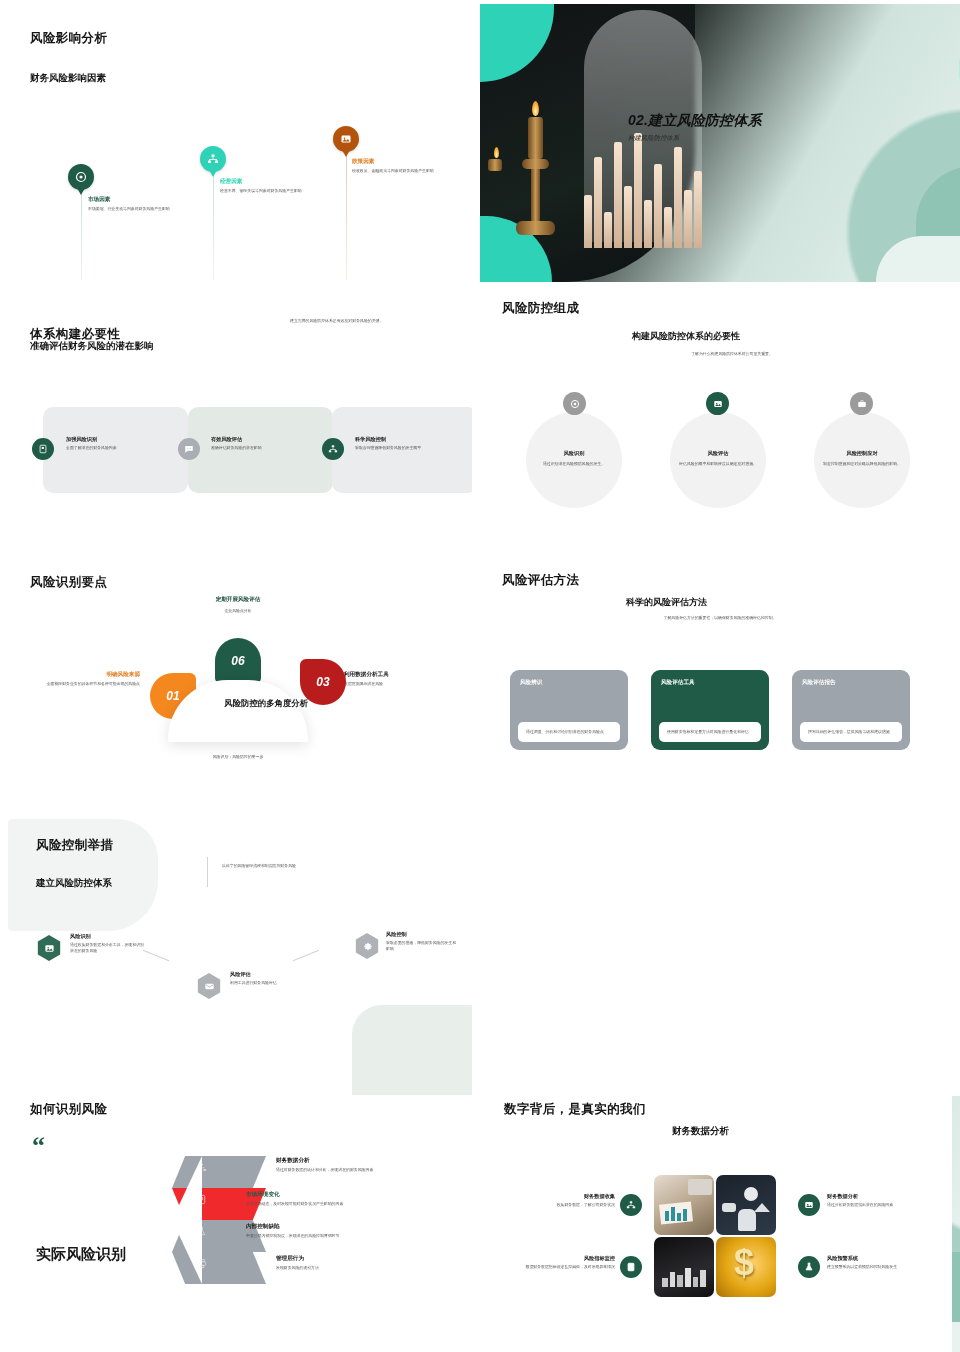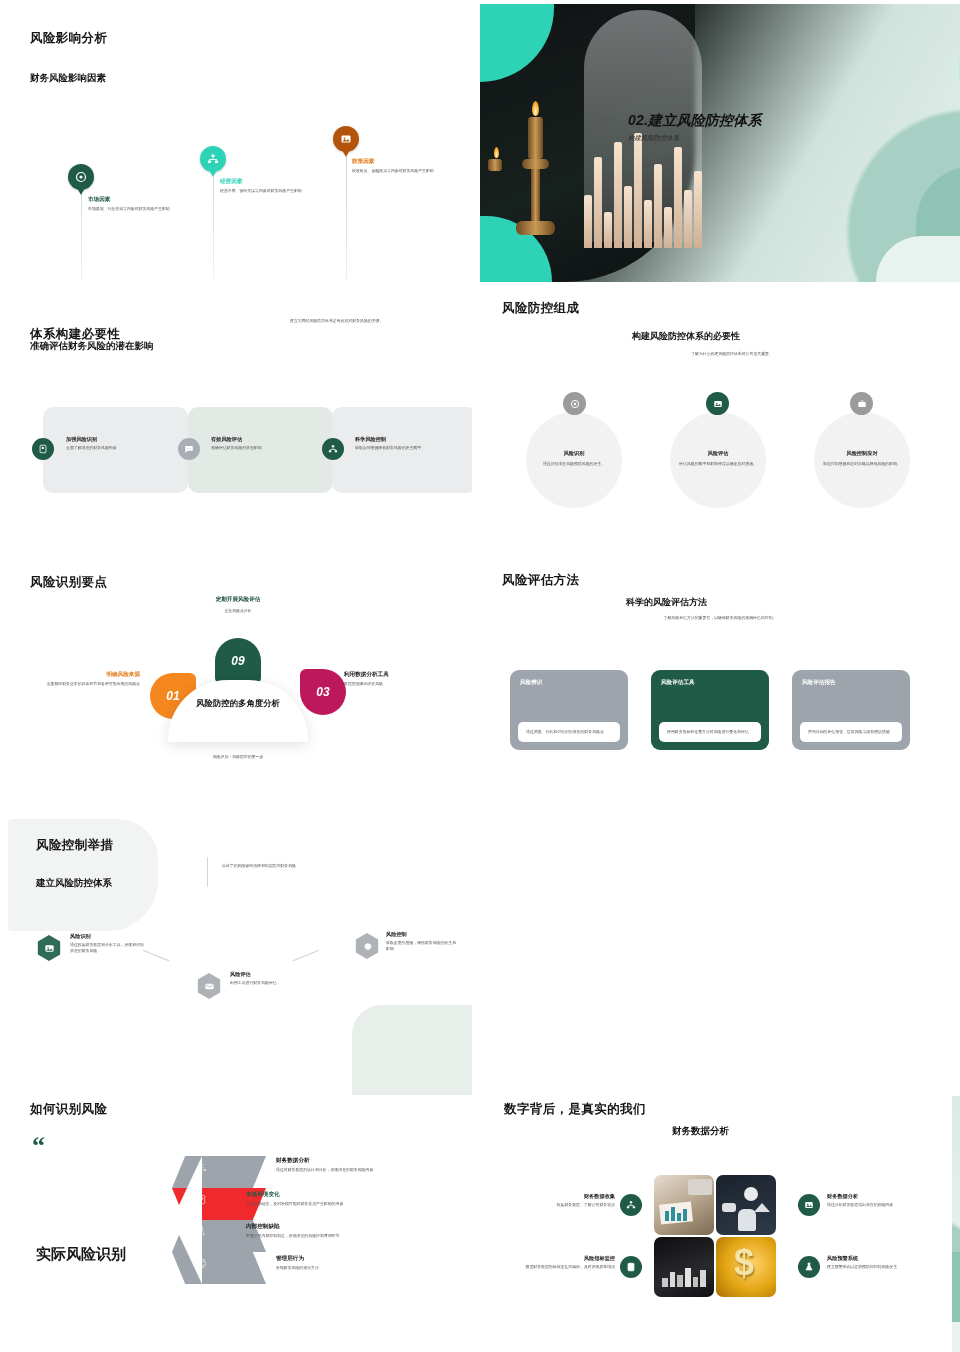--- a/index.html
+++ b/index.html
@@ -253,30 +253,30 @@
     <div class="micro" style="margin-top:4px;">制定控制措施和应对策略以降低风险的影响。</div>
   </div>
 </section>
 
 <section class="slide" style="left:0;top:570px;height:250px;">
   <div class="title" style="position:absolute;left:30px;top:4px;">风险识别要点</div>
   <div class="lbl" style="position:absolute;left:168px;top:26px;width:140px;text-align:center;color:#1b4d3c;">定期开展风险评估</div>
   <div class="micro" style="position:absolute;left:168px;top:38px;width:140px;text-align:center;">企业风险点分析</div>
 
   <div class="num" style="left:215px;top:68px;background:#1f5b46;border-radius:50% 50% 6px 6px;">
-        <span>09</span>
+        <span>06</span>
       </div>
   <div class="num" style="left:150px;top:103px;background:#f5871f;border-radius:50% 6px 50% 50%;">
         <span>01</span>
       </div>
-  <div class="num" style="left:300px;top:99px;background:#be185d;border-radius:6px 50% 50% 50%;">
+  <div class="num" style="left:300px;top:89px;background:#b91c1c;border-radius:6px 50% 50% 50%;">
         <span>03</span>
       </div>
   <div style="position:absolute;left:168px;top:110px;width:140px;height:62px;background:#fff;border-radius:70px 70px 3px 3px;box-shadow:0 3px 14px rgba(0,0,0,.12);z-index:3;"></div>
-  <div style="position:absolute;left:168px;top:128px;width:140px;text-align:center;font-size:8.4px;font-weight:bold;color:#141414;z-index:4;">风险防控的多角度分析</div>
+  <div style="position:absolute;left:168px;top:128px;width:140px;text-align:right;font-size:8.4px;font-weight:bold;color:#141414;z-index:4;">风险防控的多角度分析</div>
 
   <div style="position:absolute;left:14px;top:101px;width:126px;text-align:right;">
     <div class="lbl orange">明确风险来源</div>
     <div class="micro" style="margin-top:2px;">全面梳理财务业务的具体环节和各种可能出现的风险点</div>
   </div>
   <div style="position:absolute;left:344px;top:101px;width:126px;">
     <div class="lbl" style="color:#1b1b1b;">利用数据分析工具</div>
     <div class="micro" style="margin-top:2px;">数据挖掘揭示潜在风险</div>
   </div>
   <div class="micro" style="position:absolute;left:168px;top:184px;width:140px;text-align:center;">风险识别：风险防控的第一步</div>

